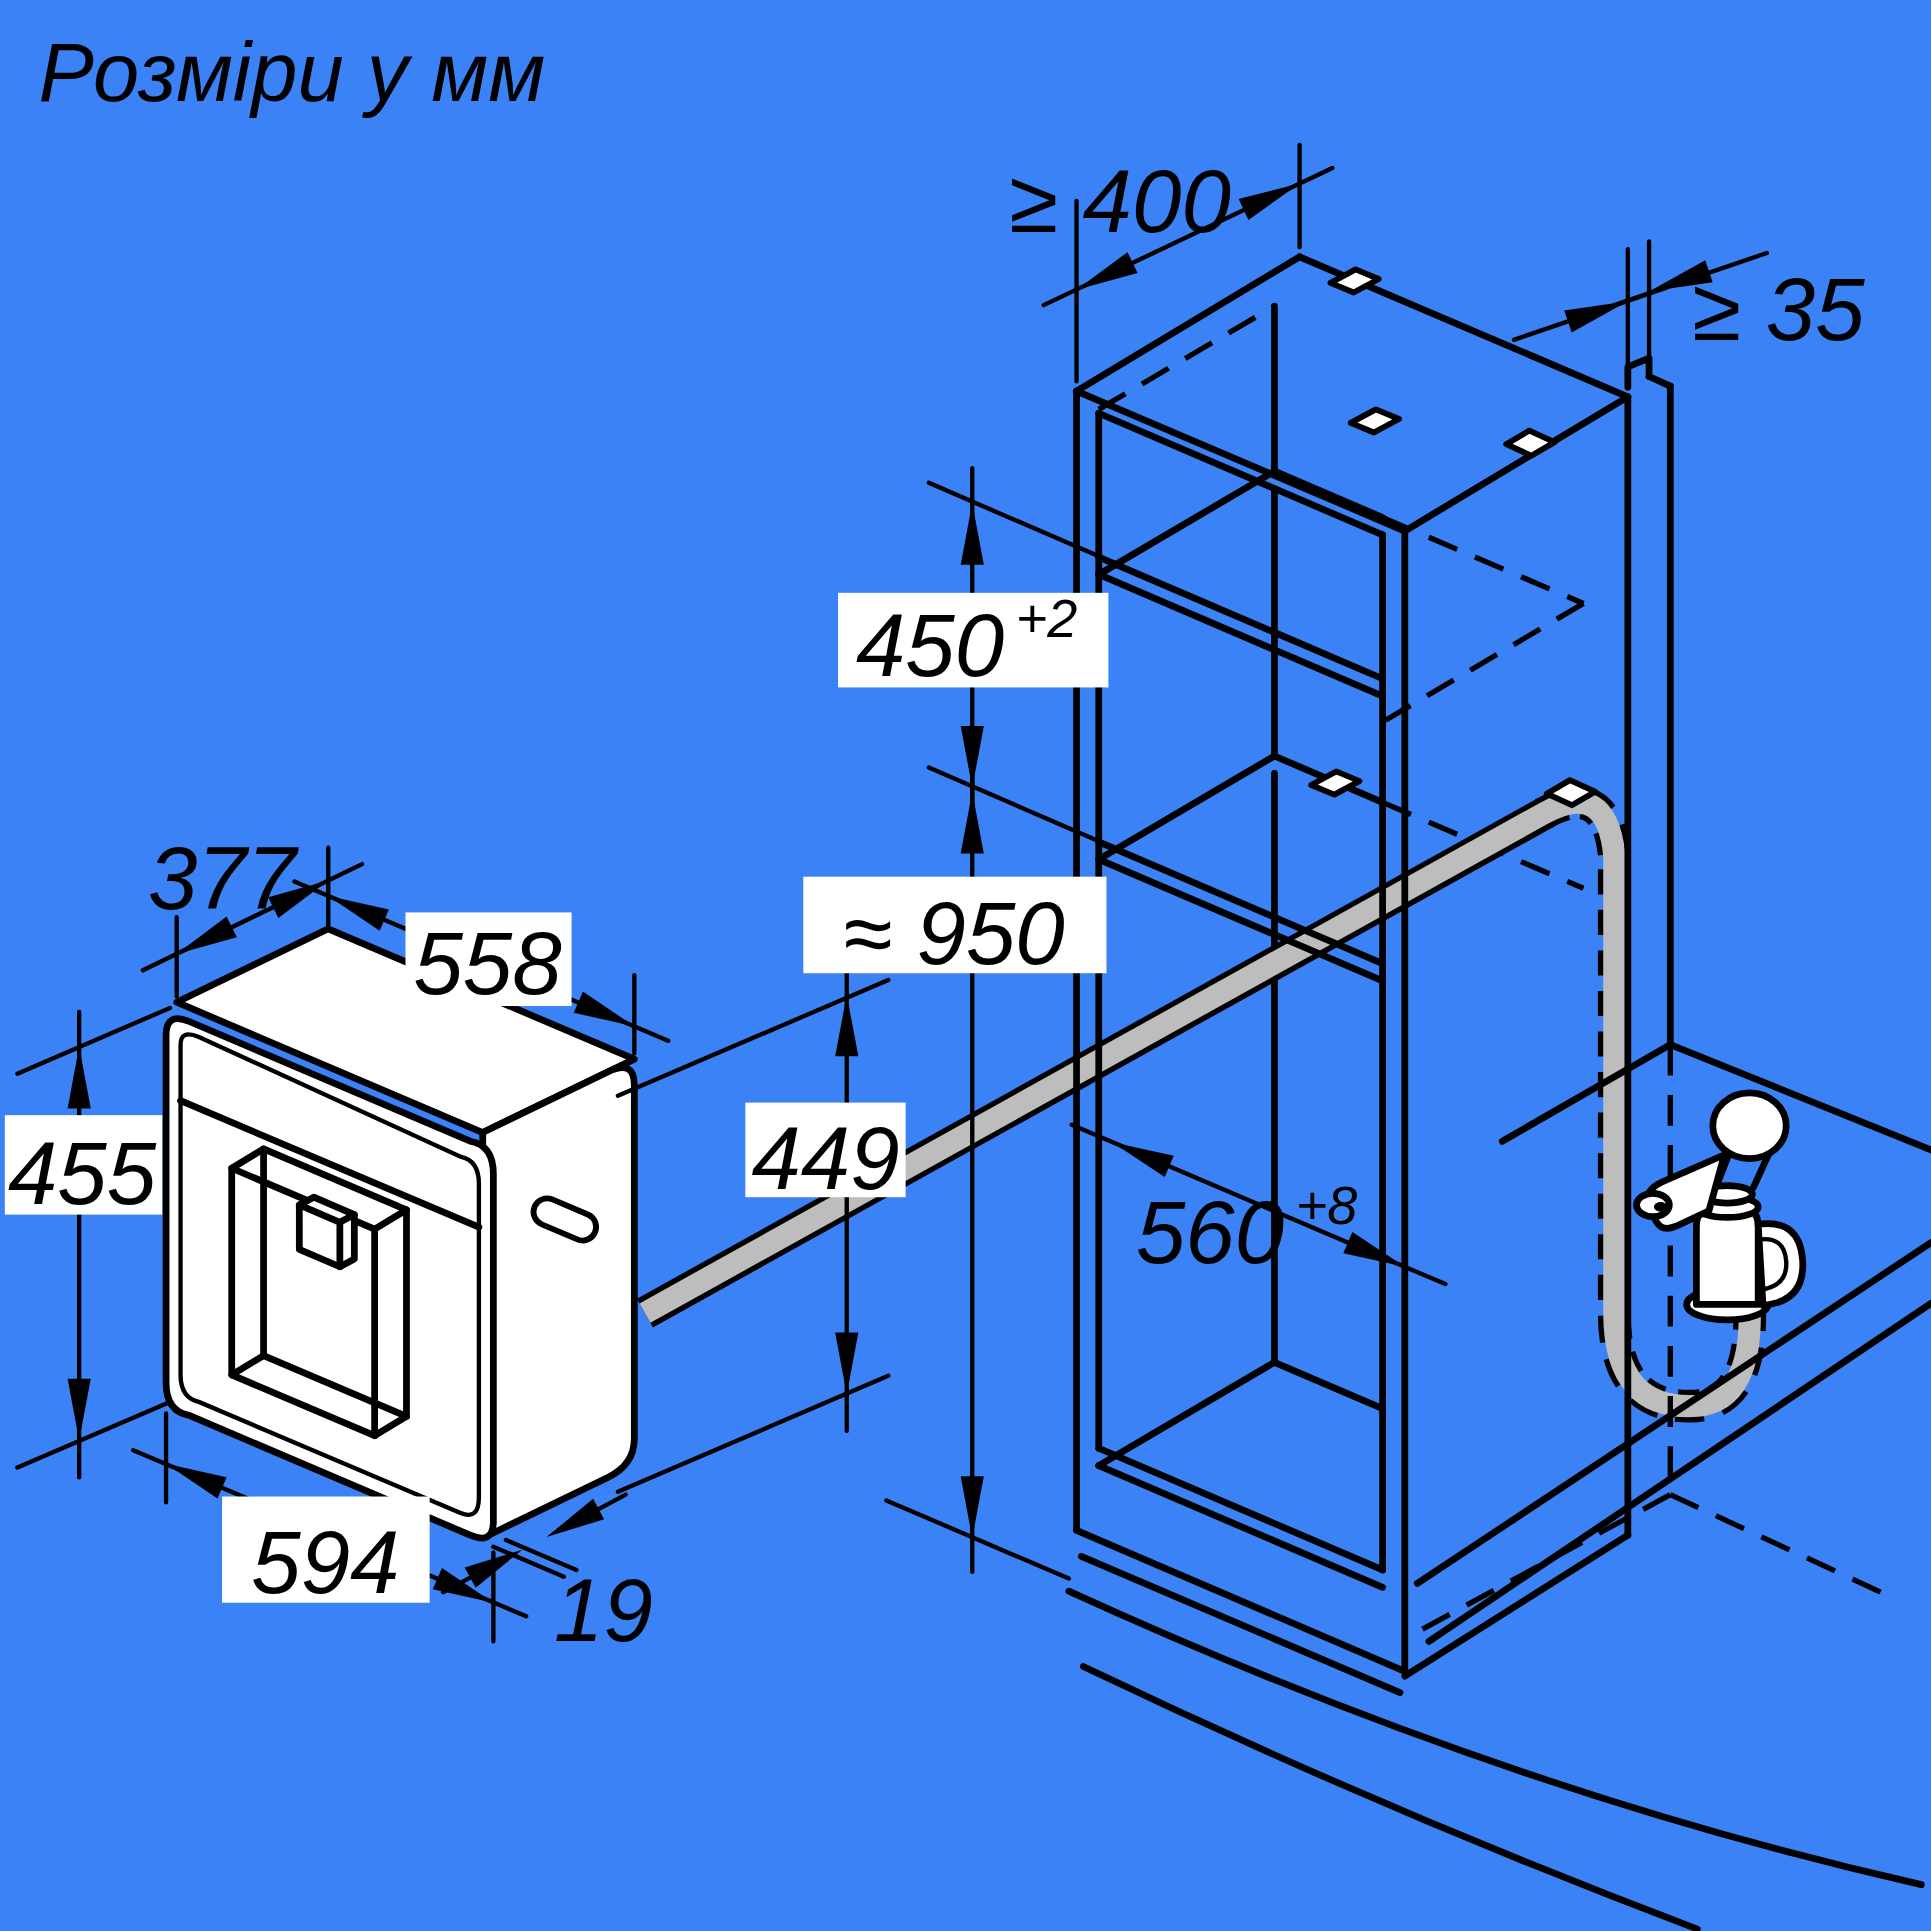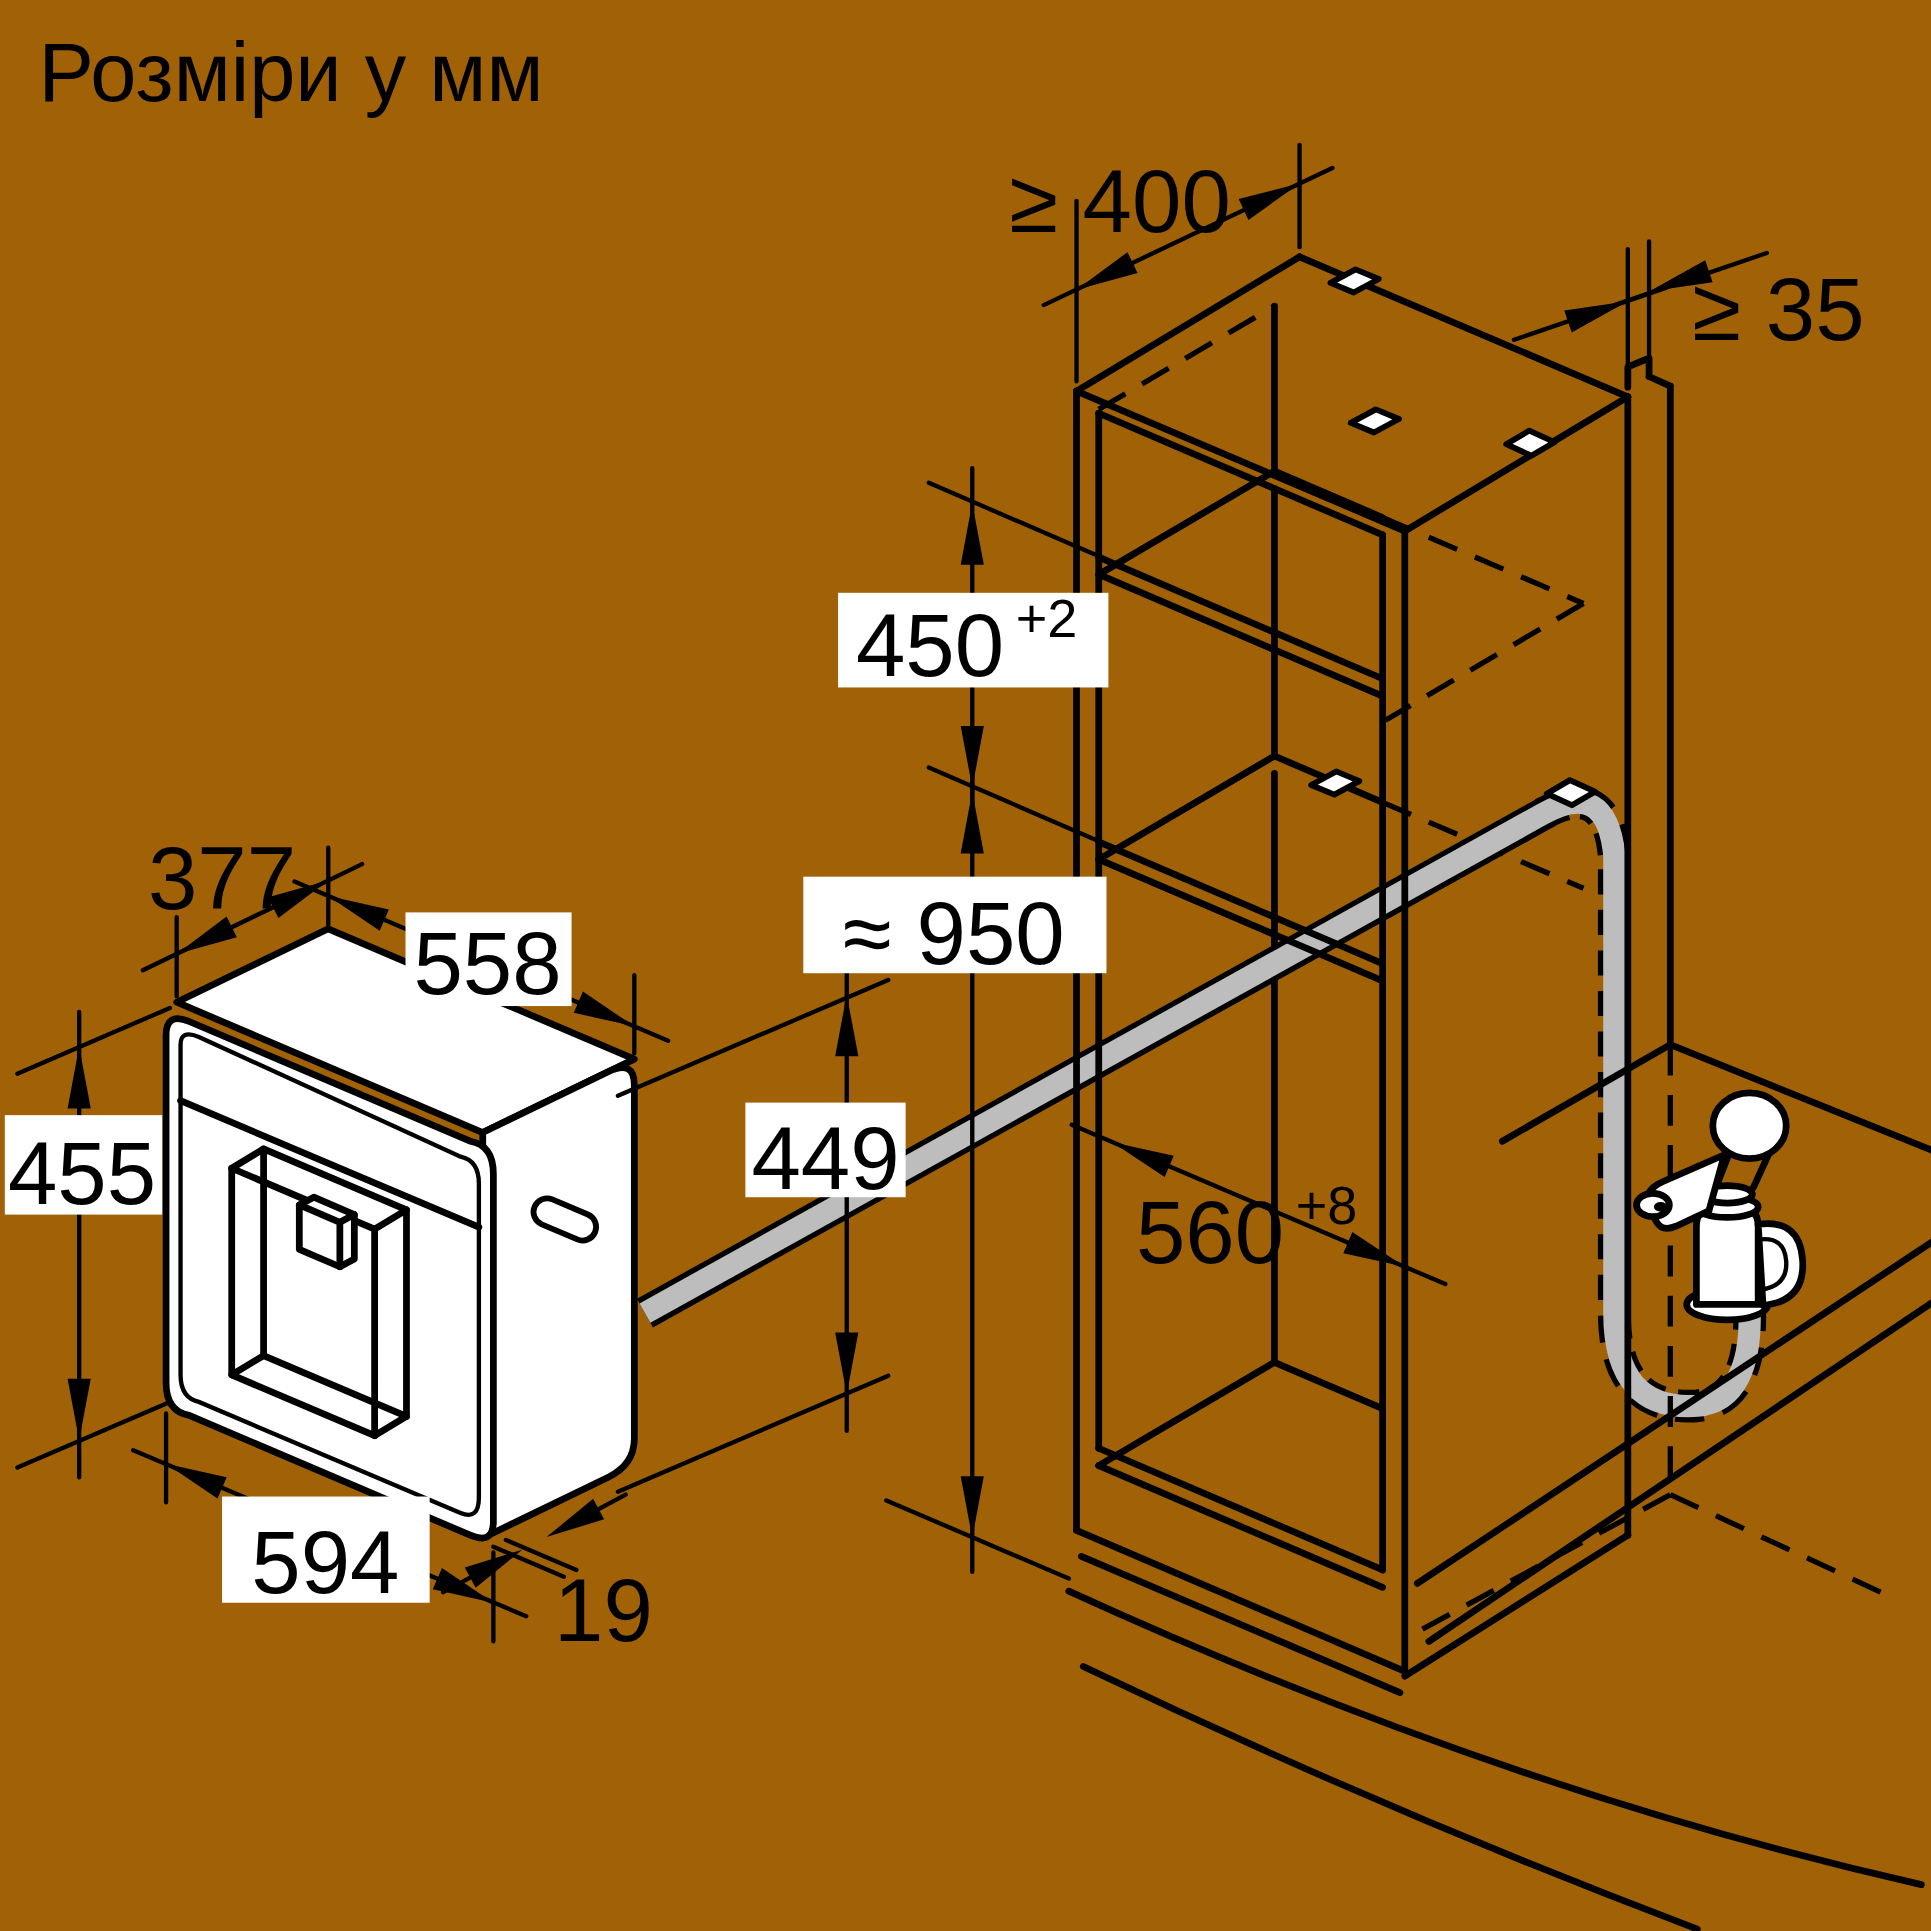--- a/index.html
+++ b/index.html
@@ -1,16 +1,16 @@
 <!DOCTYPE html>
 <html><head>
 <meta charset="utf-8">
 <style>
   html,body{margin:0;padding:0;background:#ffffff;}
-  .stage{position:relative;width:1931px;height:1931px;background:#a16207;overflow:hidden;}
+  .stage{position:relative;width:1931px;height:1931px;background:#3b82f6;overflow:hidden;font-style:italic;}
   svg{display:block;}
   .ln{stroke:#000;stroke-width:7;fill:none;stroke-linecap:round;stroke-linejoin:round;}
   .lnthin{stroke:#000;stroke-width:4.5;fill:none;stroke-linecap:round;}
   .dash{stroke:#000;stroke-width:5.5;fill:none;stroke-dasharray:32 20;stroke-linecap:butt;}
   .whitefill{fill:#ffffff;stroke:#000;stroke-width:7;stroke-linejoin:round;}
   .notch{fill:#ffffff;stroke:#000;stroke-width:6;stroke-linejoin:round;}
   .dimtext{font-family:"Liberation Sans",sans-serif;font-size:92px;fill:#000;}
   .suptext{font-family:"Liberation Sans",sans-serif;font-size:56px;fill:#000;}
   .titletext{font-family:"Liberation Sans",sans-serif;font-size:86px;fill:#000;}
   .bg{fill:#ffffff;}

